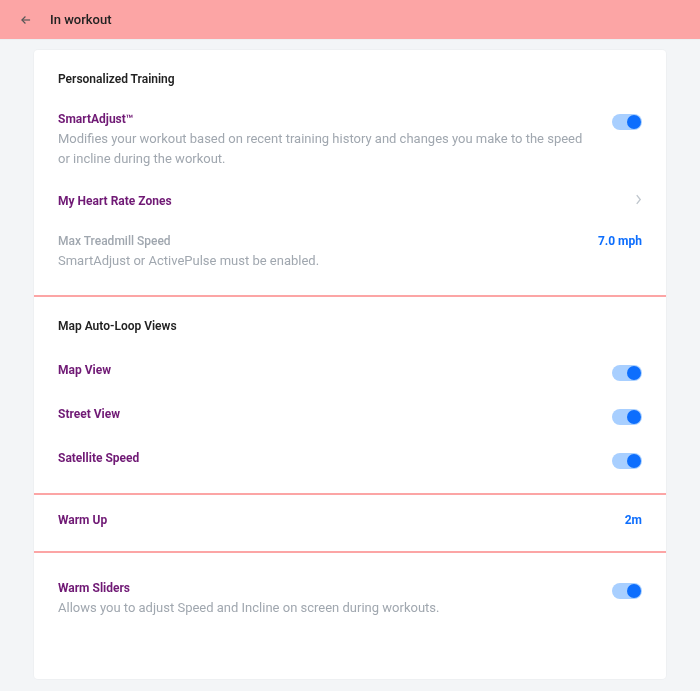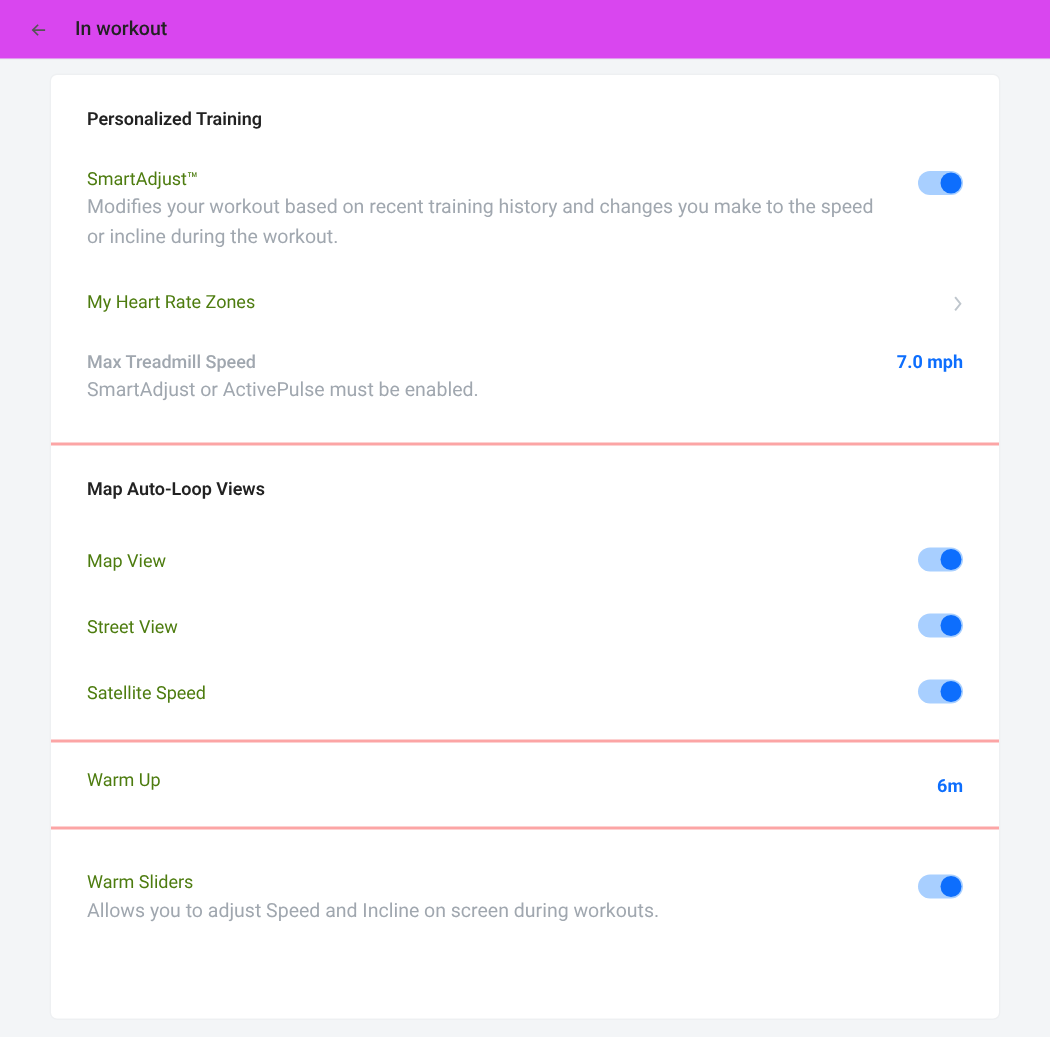--- a/index.html
+++ b/index.html
@@ -3,21 +3,21 @@
 <meta charset="utf-8">
 <style>
   * { box-sizing: border-box; margin: 0; padding: 0; }
   body {
     font-family: -apple-system, BlinkMacSystemFont, "Segoe UI", Roboto, Helvetica, Arial, sans-serif;
     background: #f3f5f7;
     color: #1a1a1a;
     font-size: 13px;
   }
   .top-bar {
-    background: #d946ef;
+    background: #fca5a5;
     height: 40px;
     display: flex;
     align-items: center;
     padding: 0 18px;
     border-bottom: 1px solid #eceff1;
   }
   .back-arrow {
     width: 16px;
     height: 16px;
     display: flex;
@@ -54,29 +54,29 @@
   }
   .row {
     display: flex;
     justify-content: space-between;
     align-items: flex-start;
     padding: 10px 0 16px;
   }
   .row-simple {
     display: flex;
     justify-content: space-between;
-    align-items: flex-end;
+    align-items: flex-start;
     padding: 10px 0 16px;
     gap: 12px;
   }
   .row-left { flex: 1; padding-right: 16px; }
   .row-title {
     font-size: 12px;
-    font-weight: 400;
-    color: #4d7c0f;
+    font-weight: 700;
+    color: #701a75;
     margin-bottom: 3px;
   }
   .row-title.disabled { color: #a0a7af; font-weight: 500; }
   .row-desc {
     font-size: 13px;
     color: #a0a7af;
     line-height: 1.5;
   }
   .row-value {
     font-size: 12px;
@@ -180,21 +180,21 @@
       <div class="row-title" style="margin-bottom:0">Satellite Speed</div>
       <div class="switch">
           <div class="knob"></div>
         </div>
     </div>
   </div>
 
   <div class="section" style="padding-top:8px;padding-bottom:4px">
     <div class="row-simple">
       <div class="row-title" style="margin-bottom:4px">Warm Up</div>
-      <div class="row-value">6m</div>
+      <div class="row-value">2m</div>
     </div>
   </div>
 
   <div class="section" style="border-bottom:none;padding-bottom:20px">
     <div class="row">
       <div class="row-left">
         <div class="row-title">Warm Sliders</div>
         <div class="row-desc">Allows you to adjust Speed and Incline on screen during workouts.</div>
       </div>
       <div class="switch">

